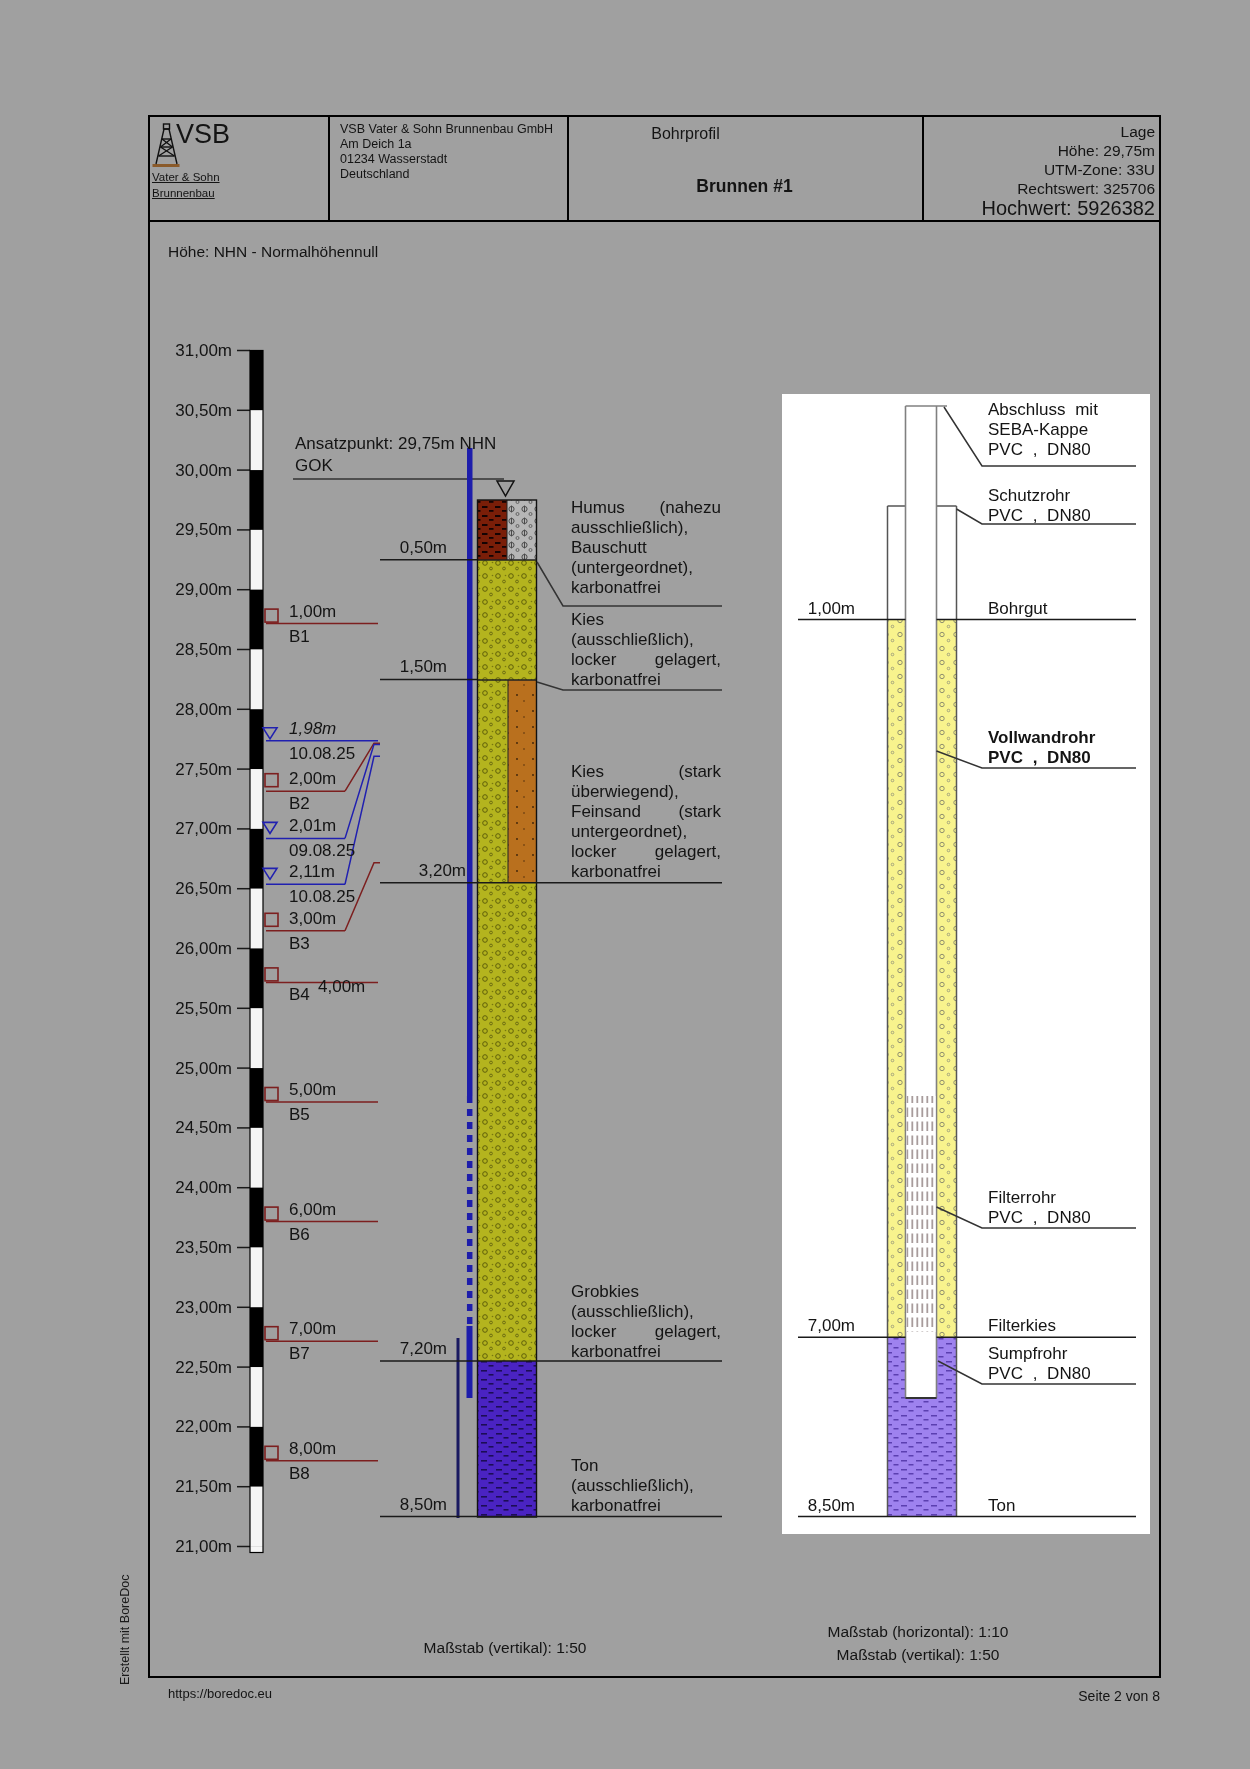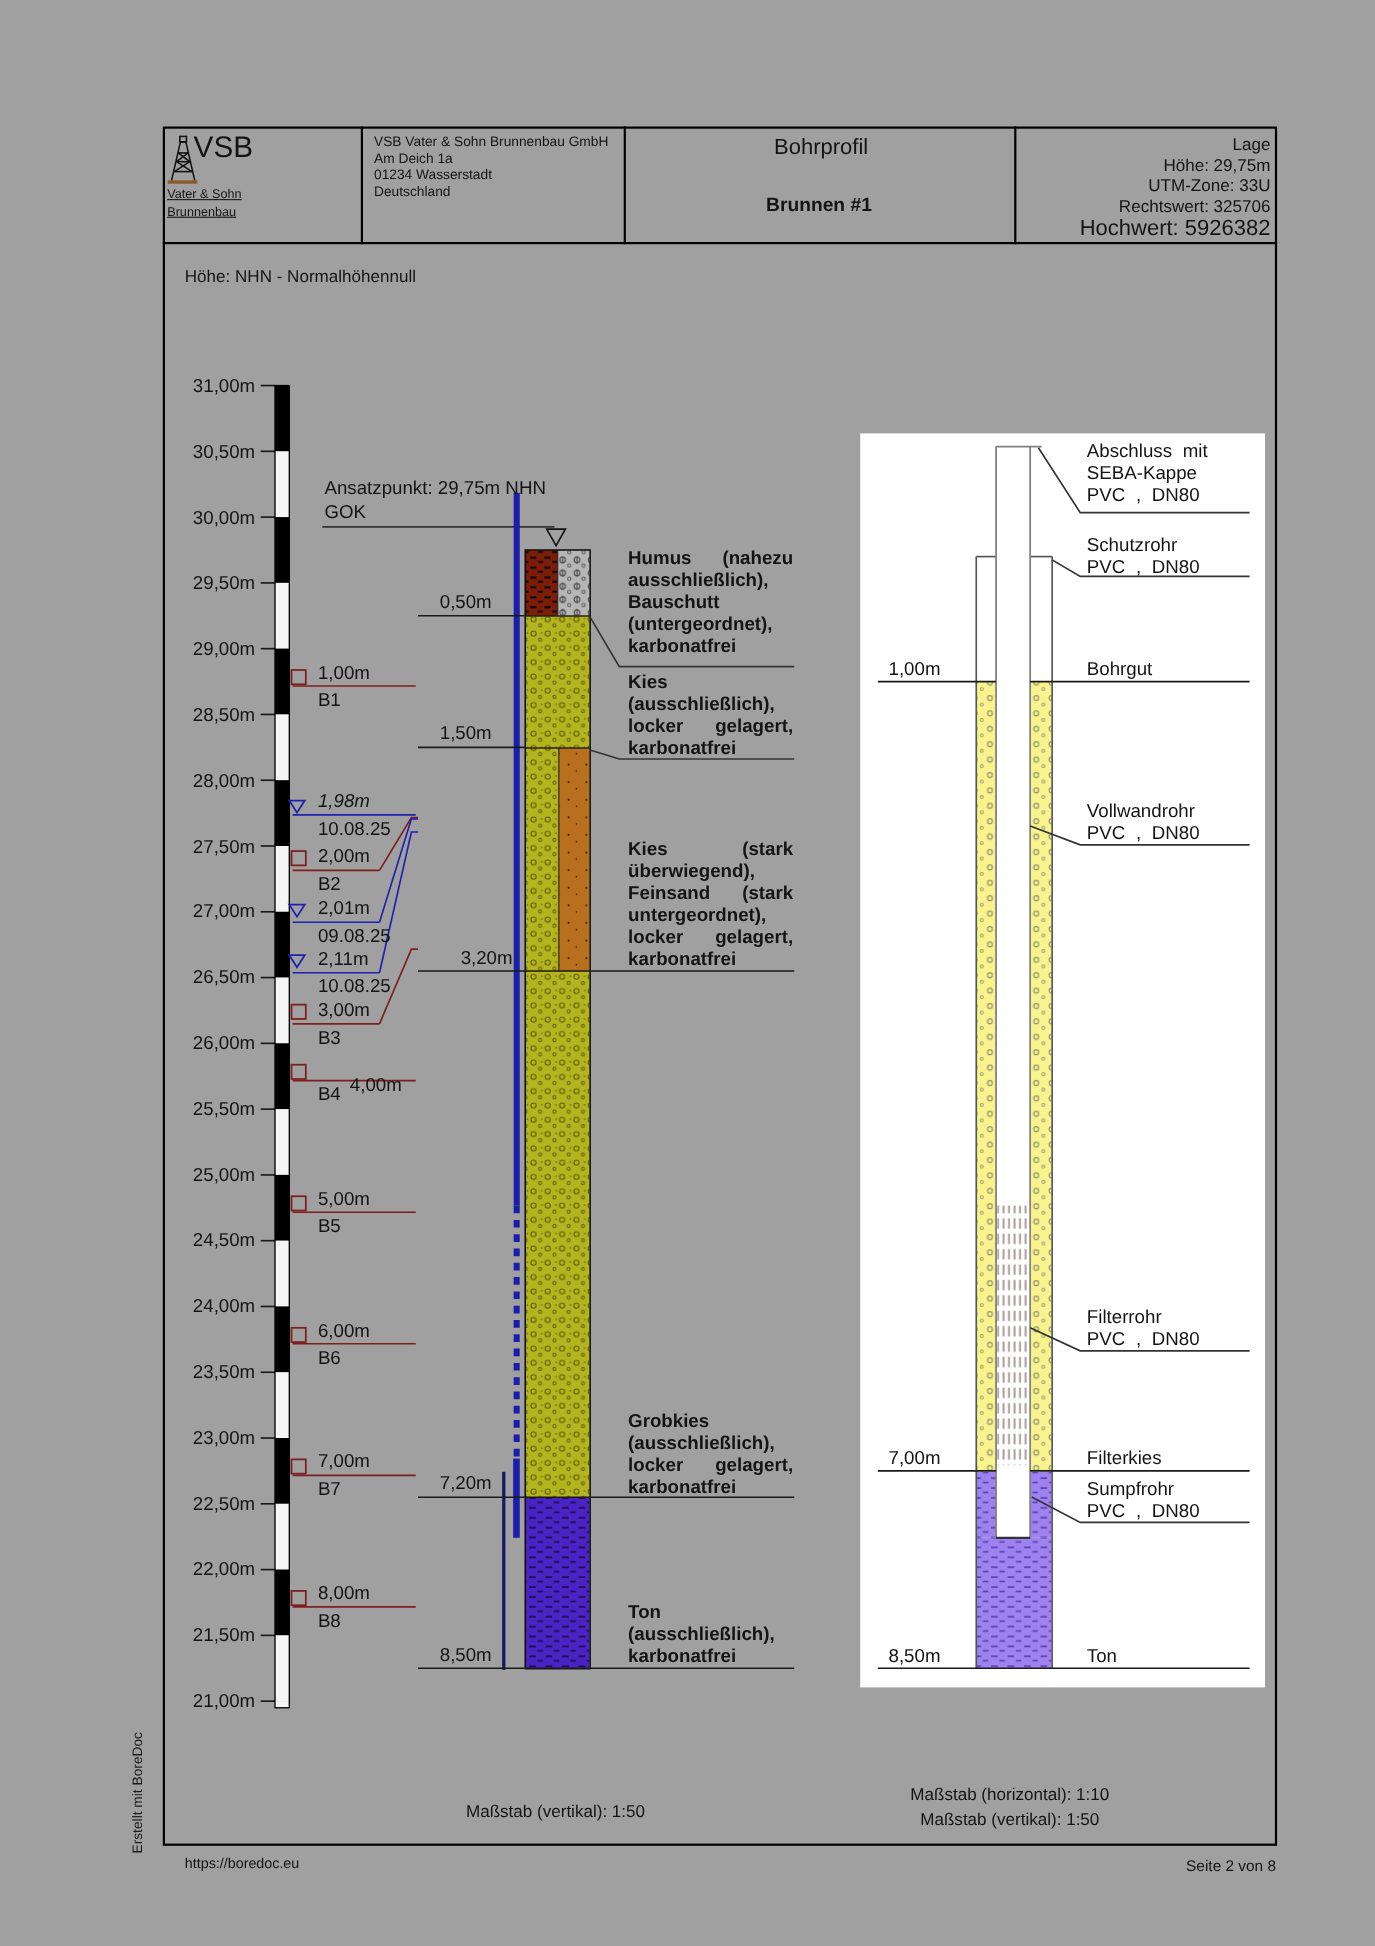--- a/index.html
+++ b/index.html
@@ -1,20 +1,20 @@
 <!DOCTYPE html>
 <html><head>
 <meta charset="utf-8">
 <style>
   html,body{margin:0;padding:0;}
   body{width:1250px;height:1769px;background:#a0a0a0;position:relative;overflow:hidden;
        font-family:"Liberation Sans",sans-serif;color:#141414;}
   .abs{position:absolute;}
   .t{position:absolute;font:17px/20px "Liberation Sans",sans-serif;color:#141414;white-space:nowrap;}
-  .just{white-space:normal;text-align:justify;width:150px;font-weight:bold;}
+  .just{white-space:normal;text-align:justify;width:150px;}
   .r{text-align:right;}
   .c{text-align:center;}
   .small{font-size:12.5px;line-height:15.5px;}
   .page-border{left:148px;top:115px;width:1013px;height:1563px;border:2px solid #000;box-sizing:border-box;}
   .hdr-bottom{left:148px;top:220px;width:1013px;height:0;border-top:2px solid #000;}
   .vline{top:115px;width:0;height:107px;border-left:2px solid #000;}
   #ovl{left:0;top:0;pointer-events:none;}
   .logo-sub{position:absolute;font-size:11.5px;line-height:14px;text-decoration:underline;white-space:nowrap;}
   .rot{position:absolute;left:118px;top:1545px;height:140px;writing-mode:vertical-rl;
        transform:rotate(180deg);font-size:12.5px;color:#1a1a1a;white-space:nowrap;}
@@ -231,21 +231,21 @@
 
 <div class="t" style="left:176px;top:124px;font-size:27px;">VSB</div>
 <div class="logo-sub" style="left:152px;top:170px;">Vater &amp; Sohn</div>
 <div class="logo-sub" style="left:152px;top:186px;">Brunnenbau</div>
 
 <div class="t small" style="left:340px;top:122px;">VSB Vater &amp; Sohn Brunnenbau GmbH</div>
 <div class="t small" style="left:340px;top:137px;">Am Deich 1a</div>
 <div class="t small" style="left:340px;top:152px;">01234 Wasserstadt</div>
 <div class="t small" style="left:340px;top:167px;">Deutschland</div>
 
-<div class="t c" style="left:598px;top:124px;width:297px;font-size:20px;">Bohrprofil</div>
+<div class="t c" style="left:537px;top:124px;width:297px;font-size:16px;">Bohrprofil</div>
 <div class="t c" style="left:567px;top:176px;width:355px;font-size:17.5px;font-weight:bold;">Brunnen #1</div>
 
 <div class="t r" style="left:905px;top:122px;width:250px;font-size:15.5px;line-height:19.3px;">Lage</div>
 <div class="t r" style="left:905px;top:141px;width:250px;font-size:15.5px;">Höhe: 29,75m</div>
 <div class="t r" style="left:905px;top:160px;width:250px;font-size:15.5px;">UTM-Zone: 33U</div>
 <div class="t r" style="left:905px;top:179px;width:250px;font-size:15.5px;">Rechtswert: 325706</div>
 <div class="t r" style="left:905px;top:198px;width:250px;font-size:20px;">Hochwert: 5926382</div>
 
 <div class="t" style="left:168px;top:242px;font-size:15.5px;">Höhe: NHN - Normalhöhennull</div>
 
@@ -301,21 +301,21 @@
     <div class="t " style="left:289px;top:1344.1999999999998px;">B7</div>
     <div class="t " style="left:289px;top:1438.8px;">8,00m</div>
     <div class="t " style="left:289px;top:1463.8px;">B8</div>
     <div class="t just" style="left:571px;top:498px;">Humus (nahezu ausschließlich), Bauschutt (untergeordnet), karbonatfrei</div>
     <div class="t just" style="left:571px;top:610px;">Kies (ausschließlich), locker gelagert, karbonatfrei</div>
     <div class="t just" style="left:571px;top:762px;">Kies (stark überwiegend), Feinsand (stark untergeordnet), locker gelagert, karbonatfrei</div>
     <div class="t just" style="left:571px;top:1282px;">Grobkies (ausschließlich), locker gelagert, karbonatfrei</div>
     <div class="t just" style="left:571px;top:1456px;">Ton (ausschließlich), karbonatfrei</div>
     <div class="t " style="left:988px;top:400px;word-spacing:5px;">Abschluss mit<br>SEBA-Kappe<br>PVC , DN80</div>
     <div class="t " style="left:988px;top:486px;word-spacing:5px;">Schutzrohr<br>PVC , DN80</div>
-    <div class="t " style="left:988px;top:728px;word-spacing:5px;">Vollwandrohr<br>PVC , DN80</div>
+    <div class="t " style="left:988px;top:728px;word-spacing:5px;font-weight:bold;">Vollwandrohr<br>PVC , DN80</div>
     <div class="t " style="left:988px;top:1188px;word-spacing:5px;">Filterrohr<br>PVC , DN80</div>
     <div class="t " style="left:988px;top:1344px;word-spacing:5px;">Sumpfrohr<br>PVC , DN80</div>
     <div class="t r" style="left:775px;top:598.6px;width:80px;">1,00m</div>
     <div class="t " style="left:988px;top:598.6px;">Bohrgut</div>
     <div class="t r" style="left:775px;top:1316.1999999999998px;width:80px;">7,00m</div>
     <div class="t " style="left:988px;top:1316.1999999999998px;">Filterkies</div>
     <div class="t r" style="left:775px;top:1495.6px;width:80px;">8,50m</div>
     <div class="t " style="left:988px;top:1495.6px;text-align:center;">Ton</div>
   </div>
 

